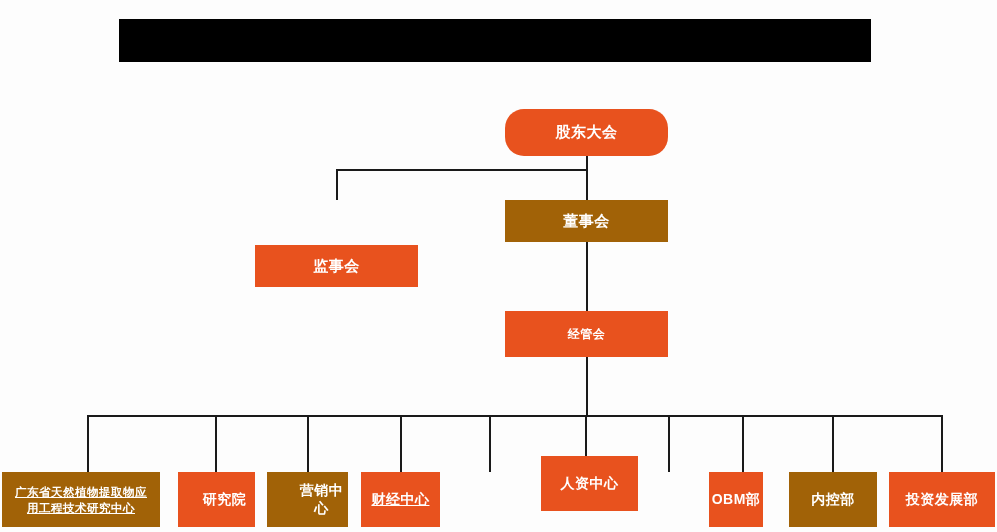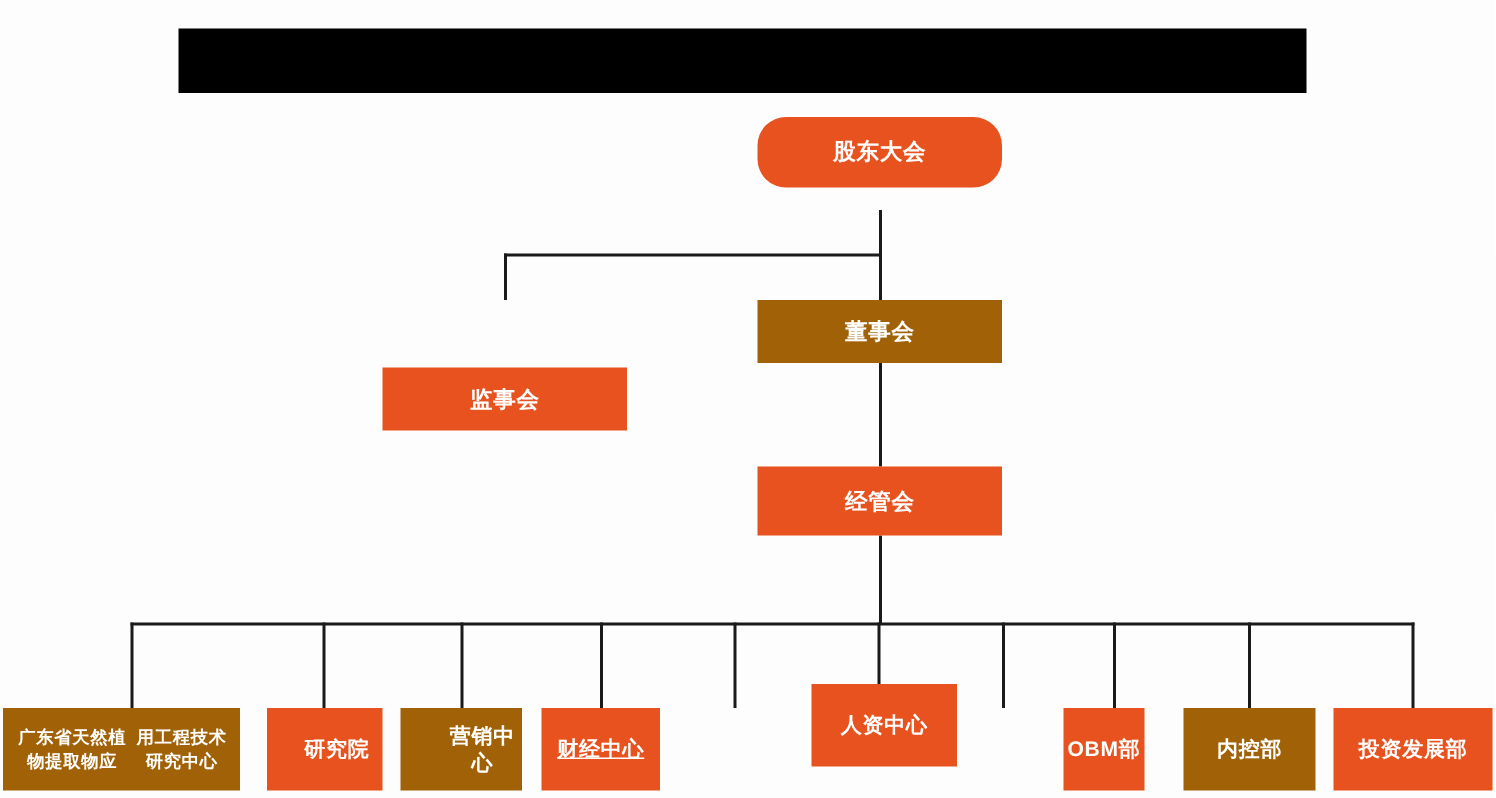--- a/index.html
+++ b/index.html
@@ -39,21 +39,21 @@
     color: #ffffff;
     font-weight: bold;
     letter-spacing: 0.5px;
     -webkit-font-smoothing: antialiased;
   }
   .node.primary   { background: #E8521E; }
   .node.secondary { background: #a16207; }
 
   .node.lvl1 { font-size: 15px; }
   .node.lvl2 { font-size: 15px; }
-  .node.lvl3 { font-size: 15px; }
+  .node.lvl3 { font-size: 12px; }
   .node.leaf { font-size: 14px; }
   .node.leaf.wrap {
     font-size: 11.5px;
     line-height: 16px;
     font-weight: bold;
     padding: 0 6px;
   }
 
   .connector {
     position: absolute;
@@ -87,29 +87,29 @@
   <div class="connector v" style="left:215px; top:415px; height:57px;"></div>
   <div class="connector v" style="left:307px; top:415px; height:57px;"></div>
   <div class="connector v" style="left:400px; top:415px; height:57px;"></div>
   <div class="connector v" style="left:489px; top:415px; height:57px;"></div>
   <div class="connector v" style="left:585px; top:415px; height:57px;"></div>
   <div class="connector v" style="left:668px; top:415px; height:57px;"></div>
   <div class="connector v" style="left:742px; top:415px; height:57px;"></div>
   <div class="connector v" style="left:832px; top:415px; height:57px;"></div>
   <div class="connector v" style="left:941px; top:415px; height:57px;"></div>
 
-  <div class="node primary lvl1" style="left:505px; top:78px; width:163px; height:47px;border-radius:19px;">股东大会</div>
+  <div class="node primary lvl1" style="left:505px; top:109px; width:163px; height:47px;border-radius:19px;">股东大会</div>
 
   <div class="node primary lvl2" style="left:255px; top:200px; width:163px; height:42px;margin-top:45px;">监事会</div>
 
   <div class="node secondary lvl2" style="left:505px; top:200px; width:163px; height:42px;">董事会</div>
 
   <div class="node primary lvl3" style="left:505px; top:311px; width:163px; height:46px;">经管会</div>
 
-  <div class="node secondary leaf wrap" style="left:2px; top:472px; width:158px; height:55px; flex-direction:row;">
+  <div class="node secondary leaf wrap" style="left:2px; top:472px; width:158px; height:55px; flex-direction:column;text-decoration:underline;">
     <span>广东省天然植物提取物应</span>
     <span>用工程技术研究中心</span>
   </div>
 
   <div class="node primary leaf" style="left:178px; top:472px; width:77px; height:55px;padding-left:16px;">研究院</div>
 
   <div class="node secondary leaf" style="left:267px; top:472px; width:81px; height:55px;padding-left:28px;">营销中心</div>
 
   <div class="node primary leaf" style="left:361px; top:472px; width:79px; height:55px;text-decoration:underline;">财经中心</div>
 

